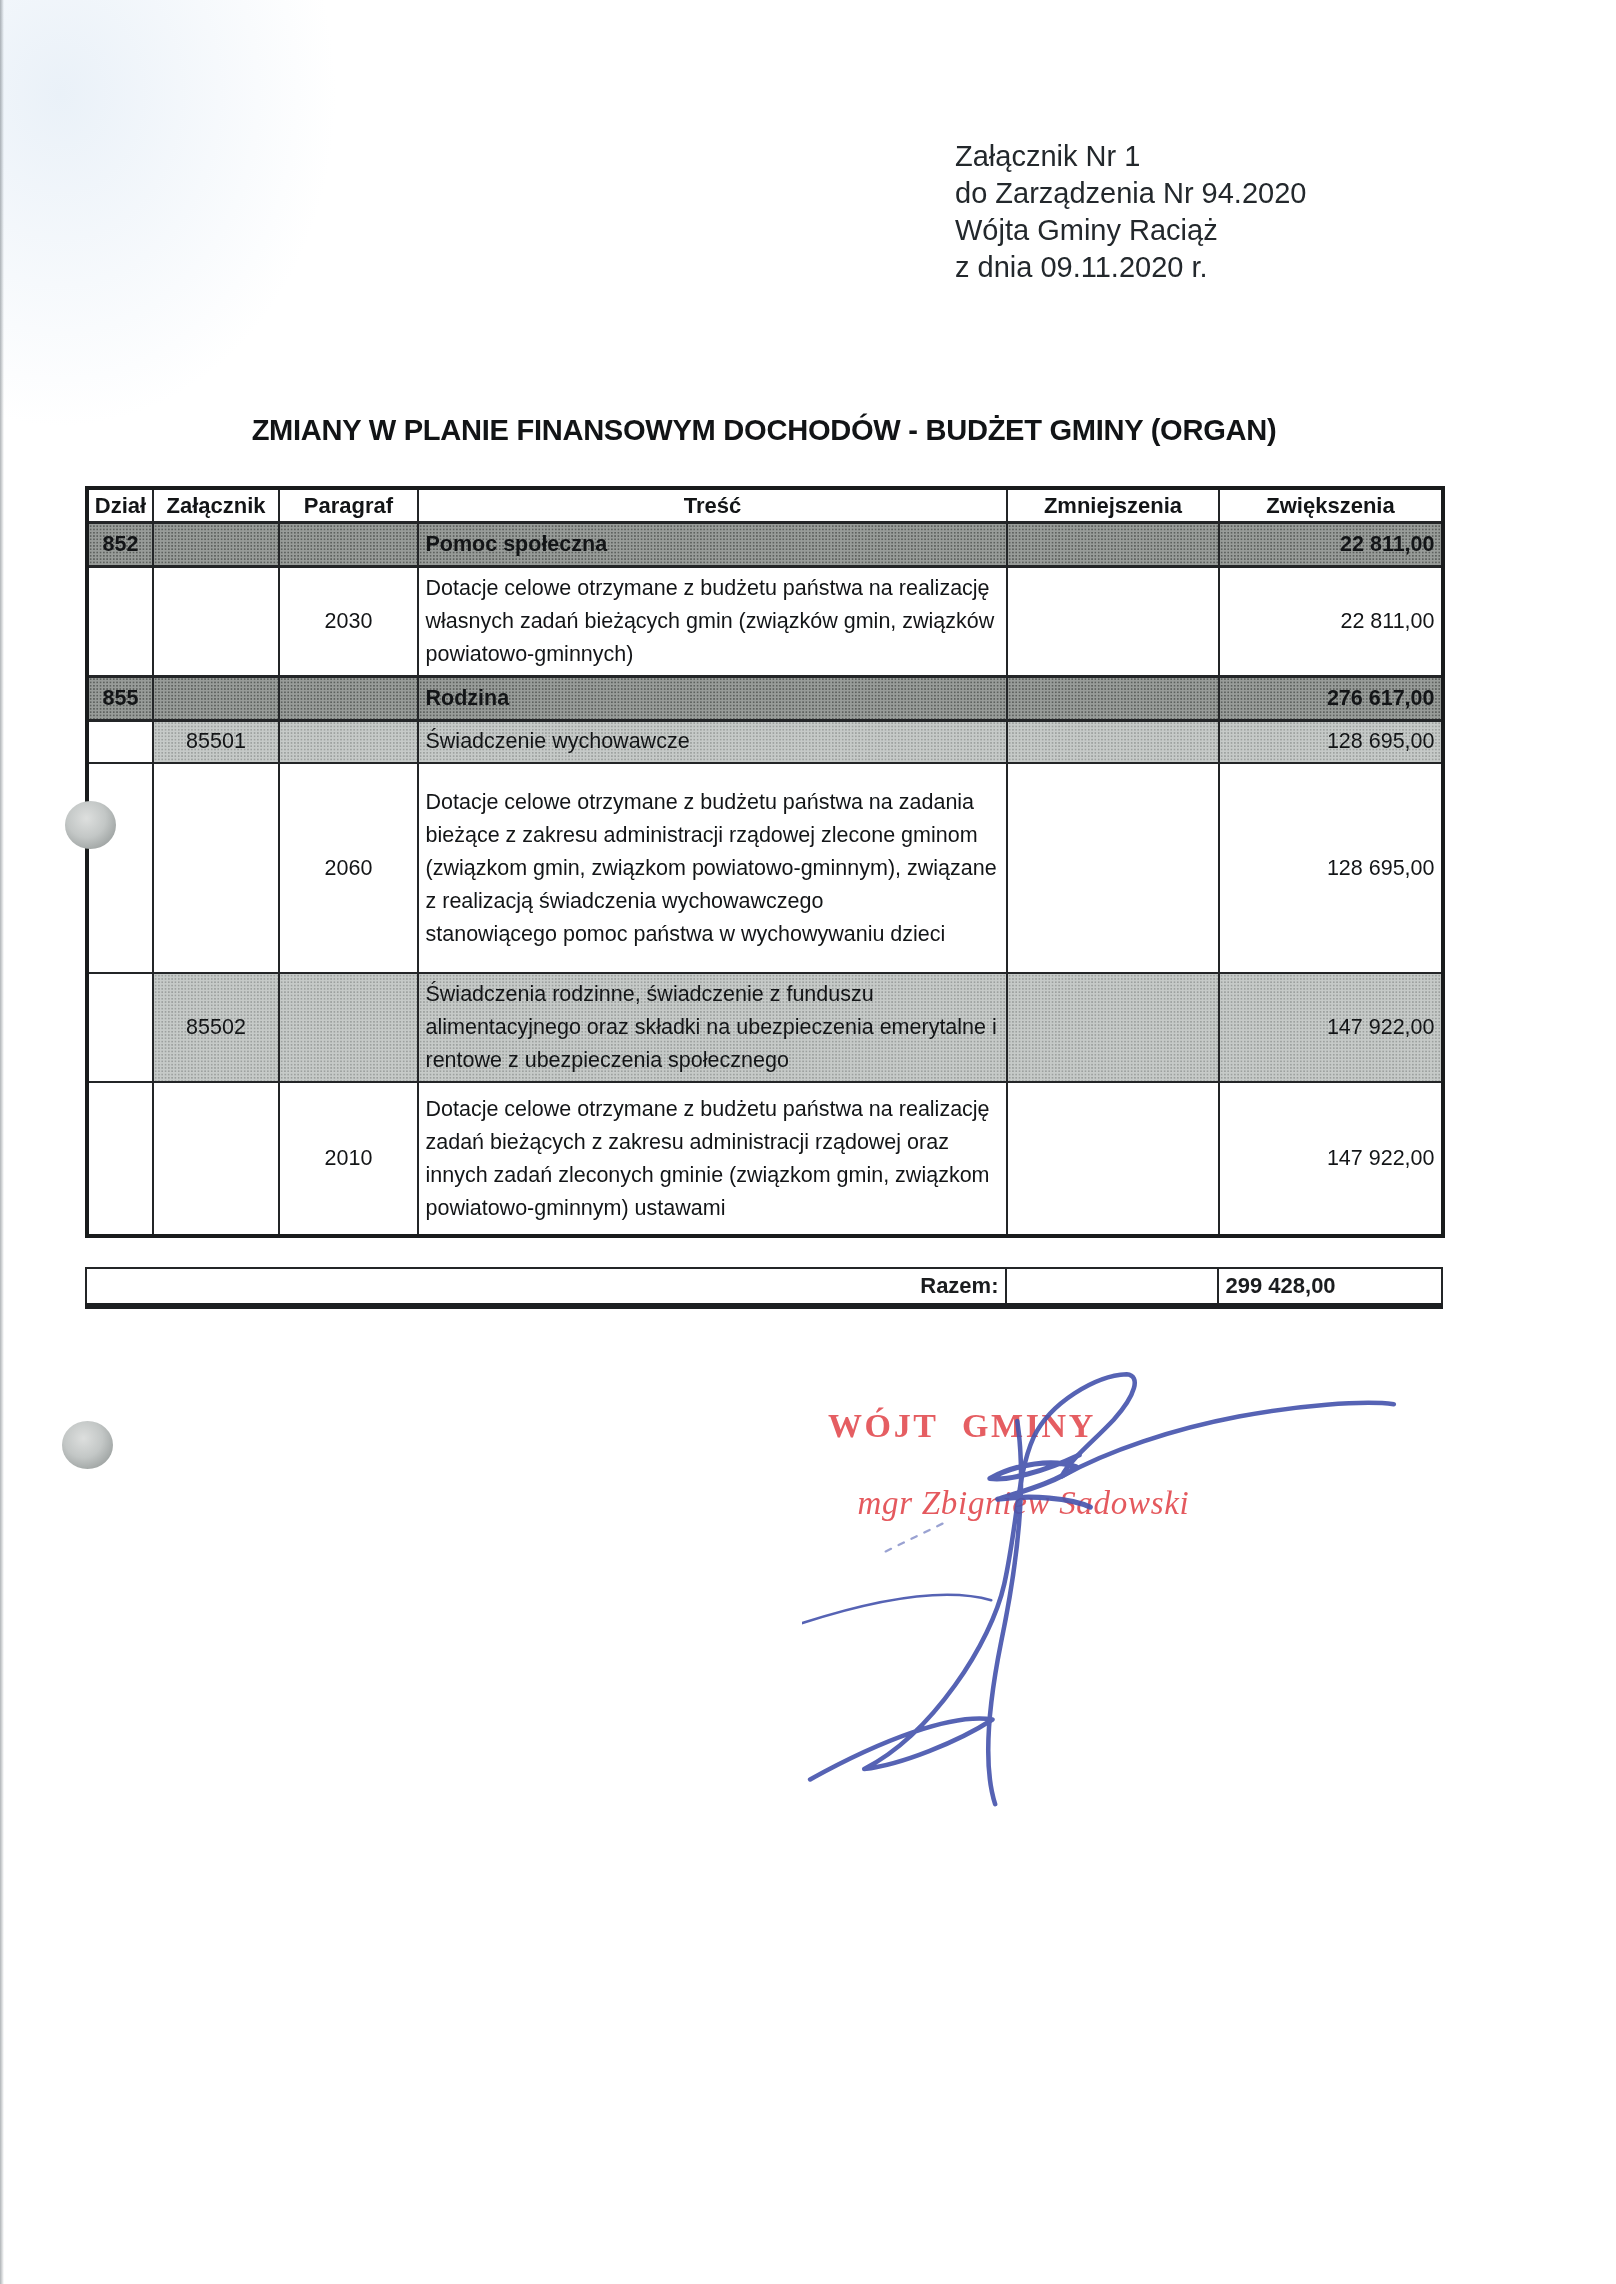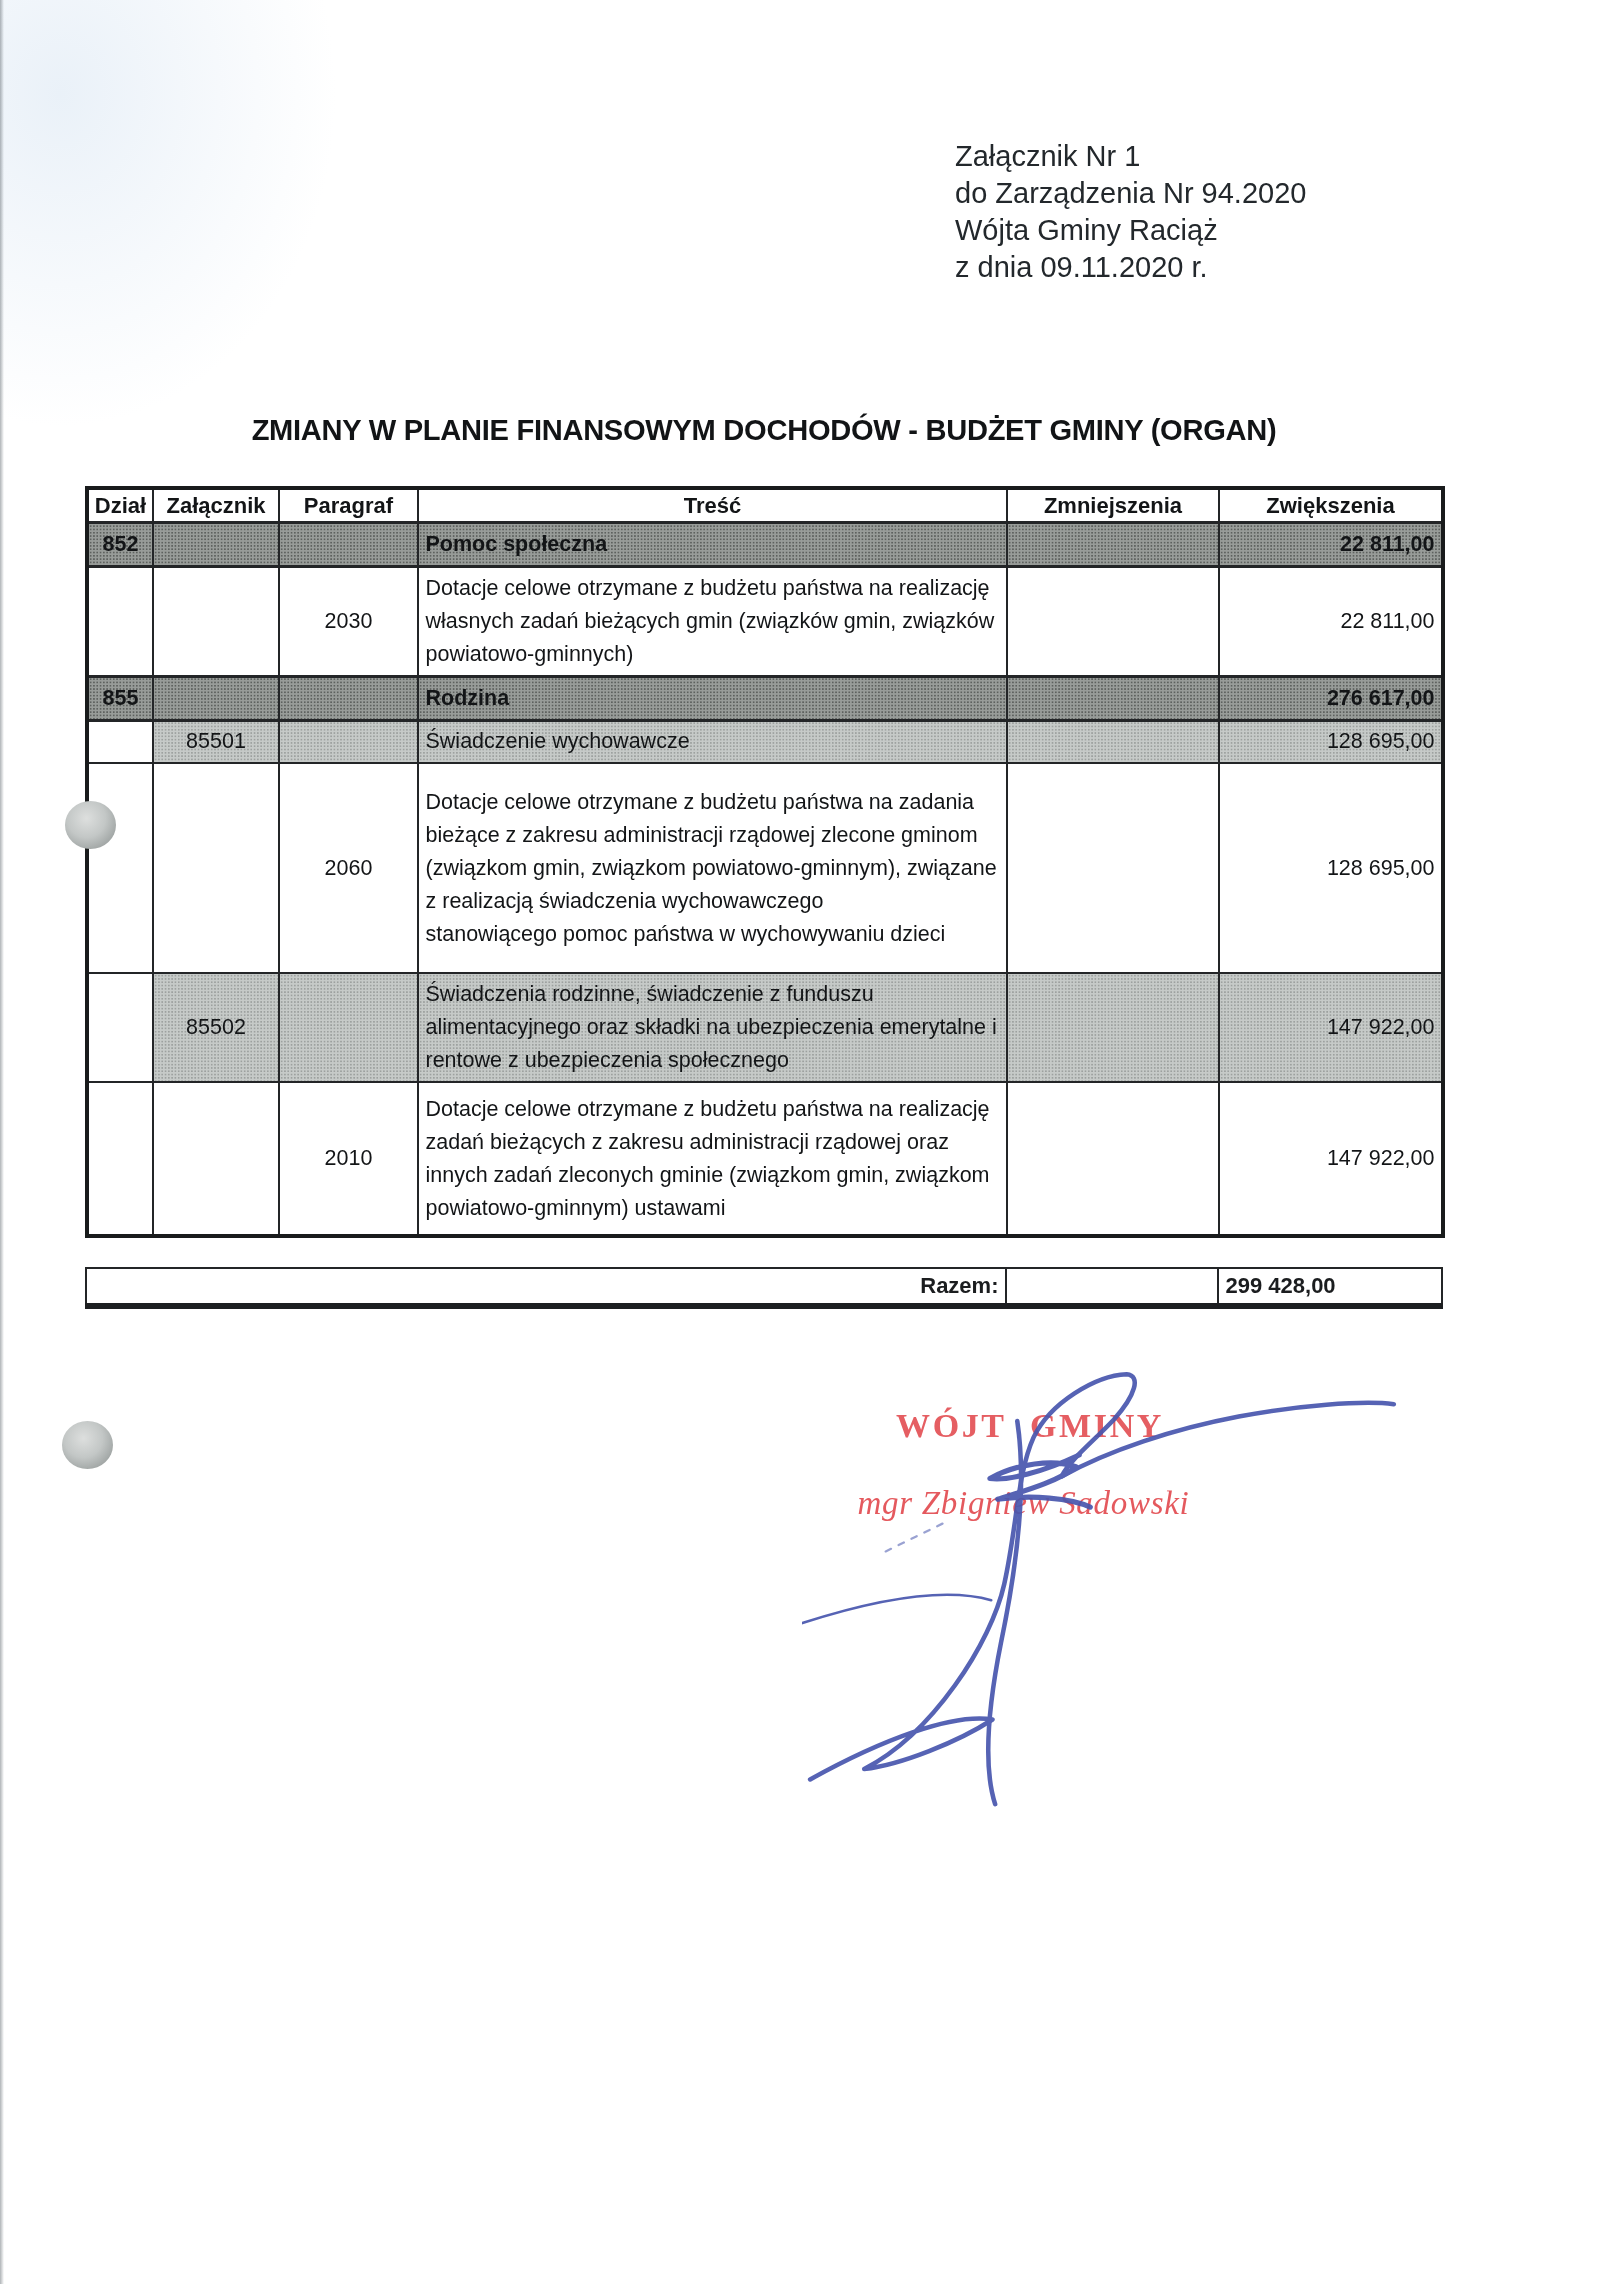--- a/index.html
+++ b/index.html
@@ -52,21 +52,21 @@
 
   
   .sum-wrap{position:absolute;left:85px;top:1267px;}
   table.summary{border-collapse:collapse;table-layout:fixed;width:1356px;border:2.6px solid #1d1f21;border-bottom-width:6.5px;padding-left:28px;}
   table.summary td{border:2.6px solid #232527;font-size:22px;vertical-align:middle;padding:3.9px 6.5px;}
   td.sum-label{text-align:right;font-weight:700;padding-right:9px;}
   td.sum-zwi{text-align:left;font-weight:700;padding-right:9px;}
 
   
   .sig{position:absolute;left:802px;top:1369px;width:626px;height:456px;}
-  .stamp1{position:absolute;left:26px;top:38px;width:404px;text-align:center;
+  .stamp1{position:absolute;left:26px;top:38px;width:404px;text-align:left;
     font-family:"Liberation Serif", serif;font-weight:700;font-size:34px;
     letter-spacing:2.6px;word-spacing:13px;color:#e2484d;opacity:.88;white-space:nowrap;}
   .stamp2{position:absolute;left:6.5px;top:116px;width:430px;text-align:center;
     font-family:"Liberation Serif", serif;font-style:italic;font-size:33px;
     letter-spacing:0.7px;color:#e2484d;opacity:.9;white-space:nowrap;}
   .sig svg{position:absolute;left:0;top:0;}
 </style>
 </head>
 <body>
 

